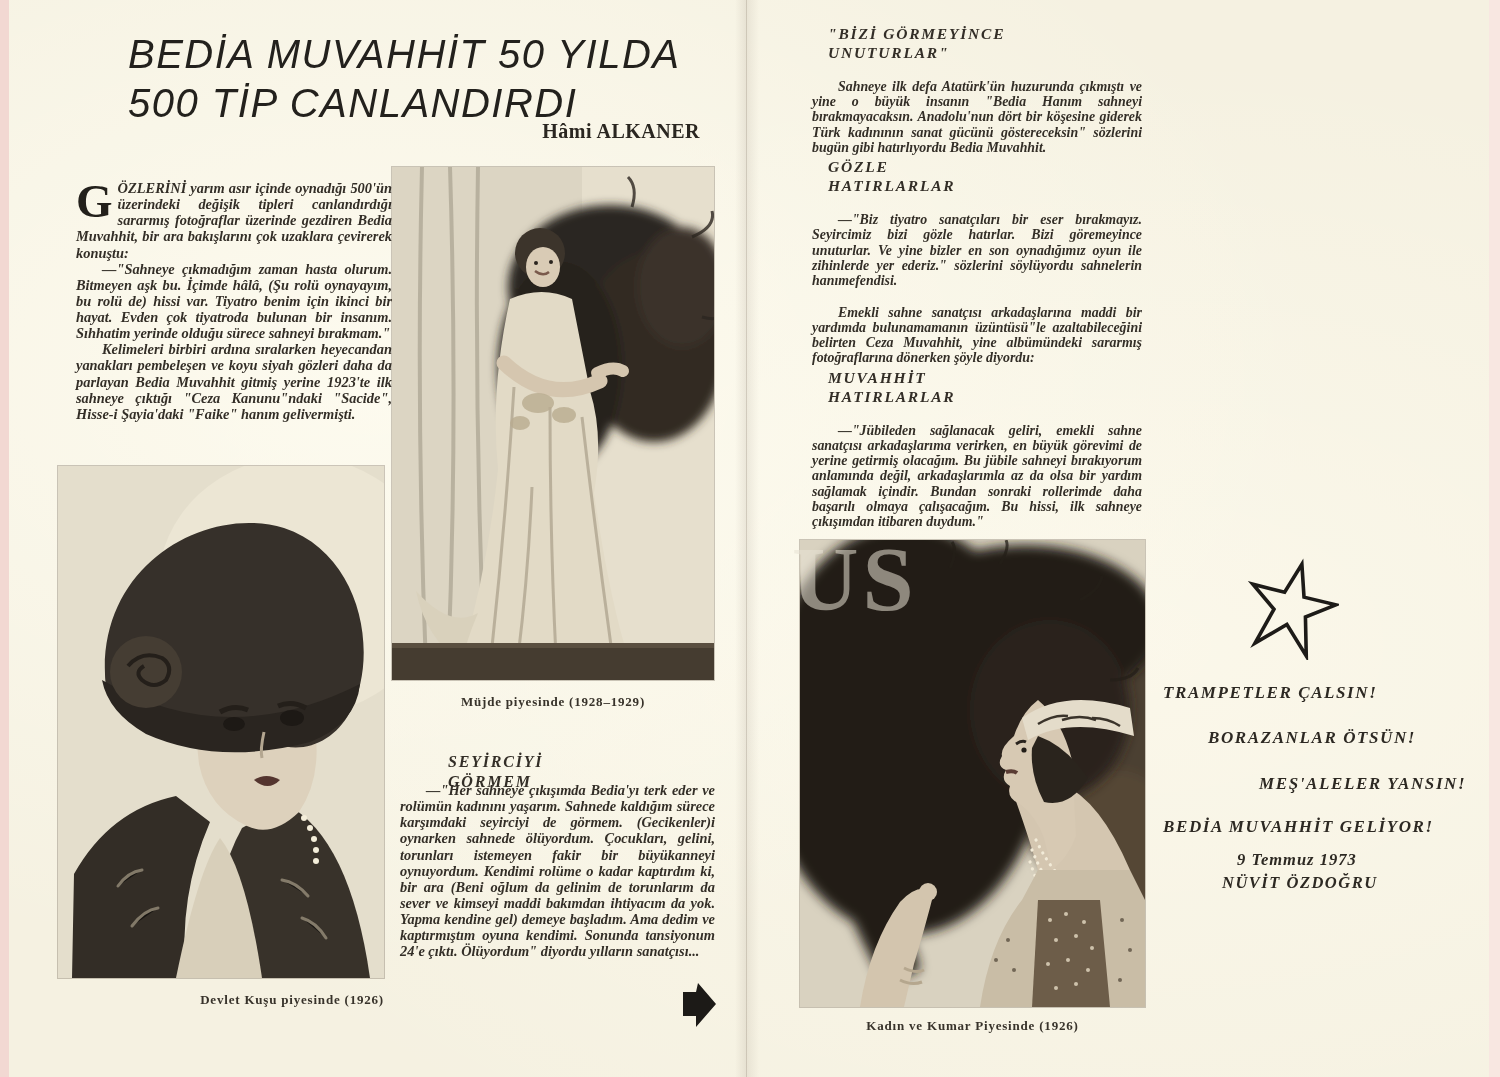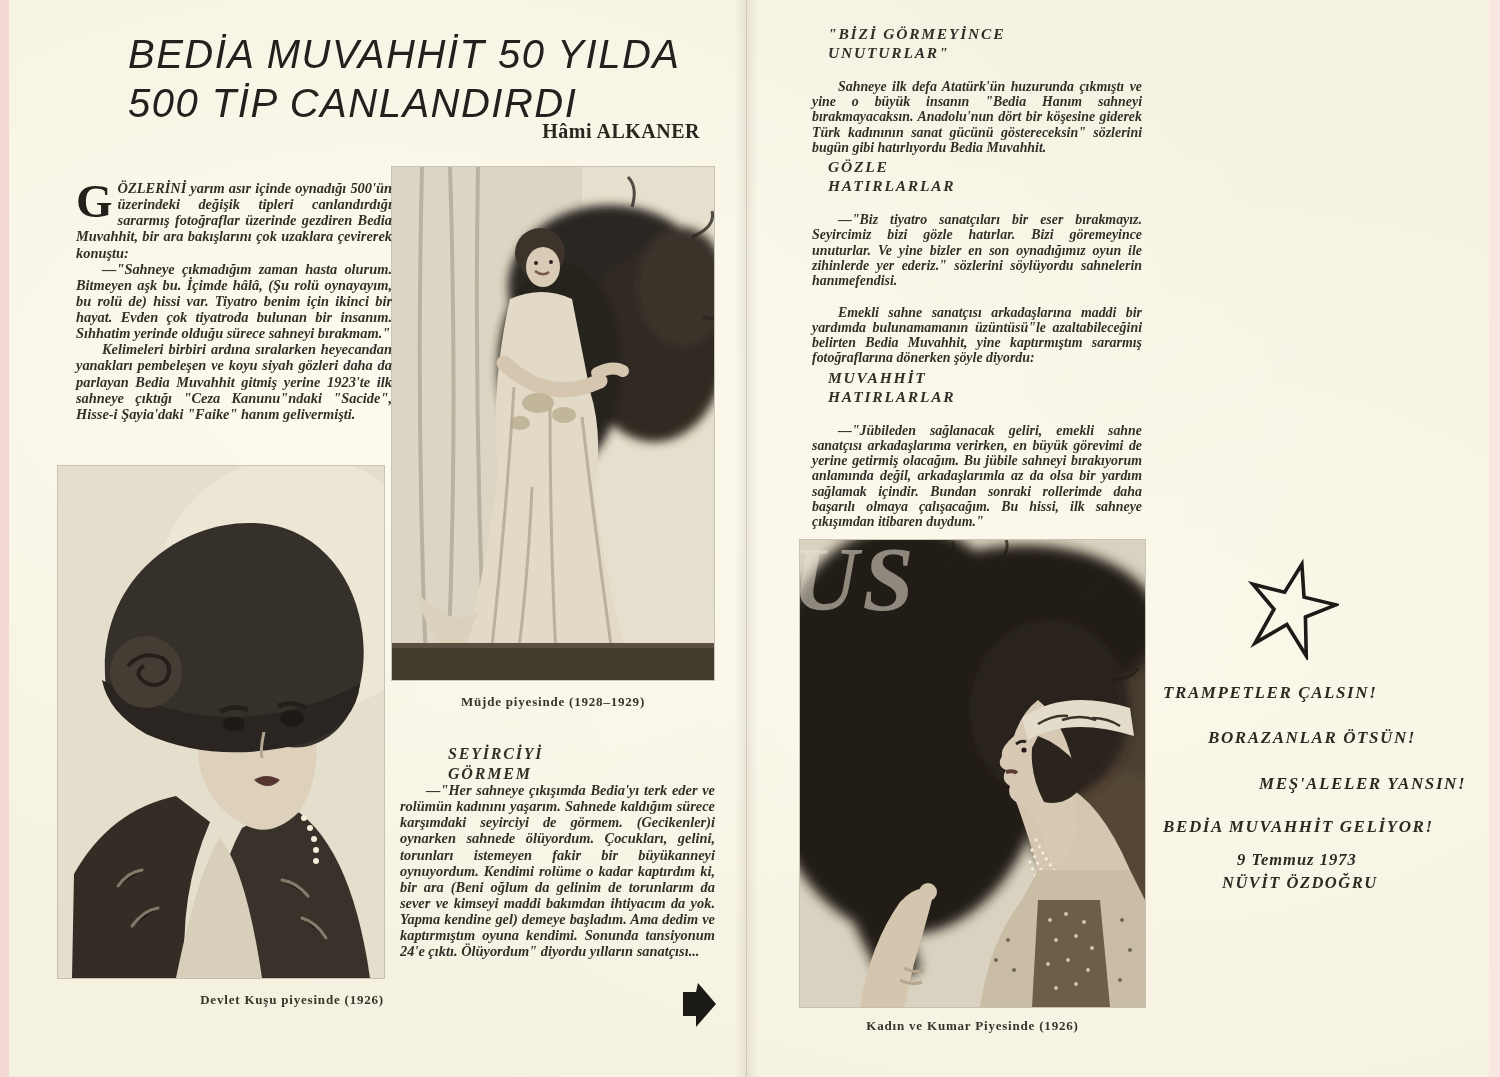--- a/index.html
+++ b/index.html
@@ -39,42 +39,42 @@
   }
   .article-body p{margin:0;text-indent:26px;}
   .article-body p.noindent{text-indent:0;}
   .dropcap{
     float:left;font-style:normal;font-weight:700;font-size:47px;line-height:38px;
     padding:2px 5px 0 0;color:#23201b;
   }
   .left-col{left:76px;top:180px;width:316px;}
   .sec-head{
     font-style:italic;font-weight:700;font-size:16px;letter-spacing:1.8px;
-    line-height:1.22;color:#332e27;
+    line-height:1.22;color:#332e27;margin-top:8px;
   }
   .seyirciyi-head{left:448px;top:744px;width:260px;}
   .seyirciyi-body{left:400px;top:782px;width:315px;}
 
   .caption{
     font-weight:700;font-size:13px;letter-spacing:.8px;color:#38332b;text-align:center;
   }
 
   .photo{box-shadow:0 0 0 1px rgba(75,62,45,.28);}
   .photo svg{display:block;}
   .photo1{left:58px;top:466px;width:326px;height:512px;}
   .caption1{left:58px;top:992px;width:326px;text-align:right;}
   .photo2{left:392px;top:167px;width:322px;height:513px;}
   .caption2{left:392px;top:694px;width:322px;}
   .photo3{left:800px;top:540px;width:345px;height:467px;}
   .caption3{left:800px;top:1018px;width:345px;}
 
   .watermark{
     position:absolute;left:-8px;top:-14px;
     font-family:"Liberation Serif", serif;font-weight:700;font-size:92px;
-    color:rgba(232,226,212,.55);letter-spacing:4px;z-index:3;font-style:italic;
+    color:rgba(232,226,212,.55);letter-spacing:4px;z-index:3;
   }
 
   .arrow{left:683px;top:982px;width:34px;height:46px;}
 
   
   .right-col{left:812px;top:22px;width:330px;}
   .right-col .article-body-inner{font-size:13.9px;line-height:1.1;}
   .right-col .sec-head{margin:3px 0 2px 16px;font-size:15.5px;}
   .right-col p{margin:16px 0 1px 0;}
 
@@ -227,21 +227,21 @@
       <div class="sec-head">
         <div>"BİZİ GÖRMEYİNCE</div>
         <div>UNUTURLAR"</div>
       </div>
       <p>Sahneye ilk defa Atatürk'ün huzurunda çıkmıştı ve yine o büyük insanın "Bedia Hanım sahneyi bırakmayacaksın. Anadolu'nun dört bir köşesine giderek Türk kadınının sanat gücünü göstereceksin" sözlerini bugün gibi hatırlıyordu Bedia Muvahhit.</p>
       <div class="sec-head">
         <div>GÖZLE</div>
         <div>HATIRLARLAR</div>
       </div>
       <p>—"Biz tiyatro sanatçıları bir eser bırakmayız. Seyircimiz bizi gözle hatırlar. Bizi göremeyince unuturlar. Ve yine bizler en son oynadığımız oyun ile zihinlerde yer ederiz." sözlerini söylüyordu sahnelerin hanımefendisi.</p>
-      <p>Emekli sahne sanatçısı arkadaşlarına maddi bir yardımda bulunamamanın üzüntüsü"le azaltabileceğini belirten Bedia Muvahhit, yine kaptırmıştım sararmış fotoğraflarına dönerken şöyle diyordu:</p>
+      <p>Emekli sahne sanatçısı arkadaşlarına maddi bir yardımda bulunamamanın üzüntüsü"le azaltabileceğini belirten Ceza Muvahhit, yine albümündeki sararmış fotoğraflarına dönerken şöyle diyordu:</p>
       <div class="sec-head">
         <div>MUVAHHİT</div>
         <div>HATIRLARLAR</div>
       </div>
       <p>—"Jübileden sağlanacak geliri, emekli sahne sanatçısı arkadaşlarıma verirken, en büyük görevimi de yerine getirmiş olacağım. Bu jübile sahneyi bırakıyorum anlamında değil, arkadaşlarımla az da olsa bir yardım sağlamak içindir. Bundan sonraki rollerimde daha başarılı olmaya çalışacağım. Bu hissi, ilk sahneye çıkışımdan itibaren duydum."</p>
     </div>
   </div>
 
   <div class="abs photo photo3">
     <svg width="345" height="467" viewBox="0 0 345 467">

